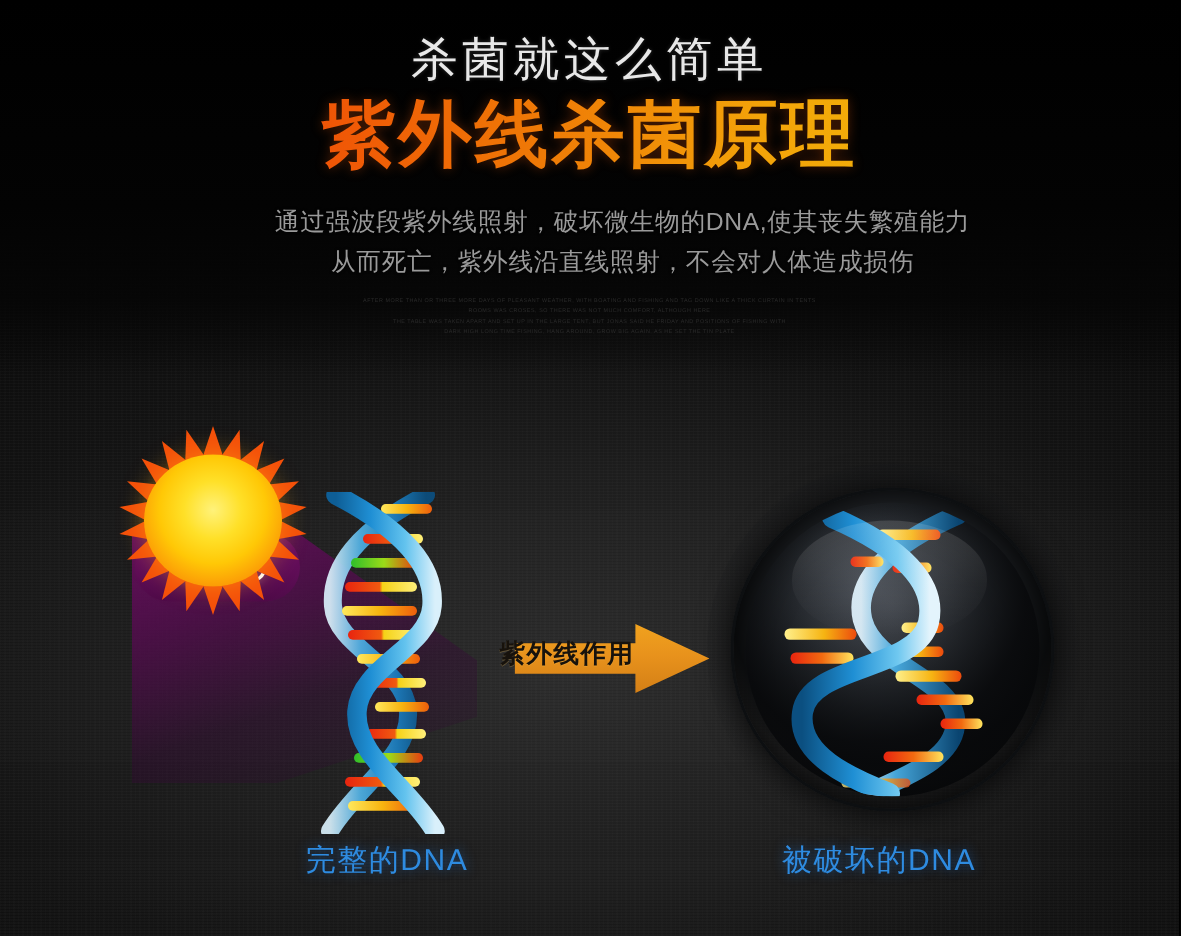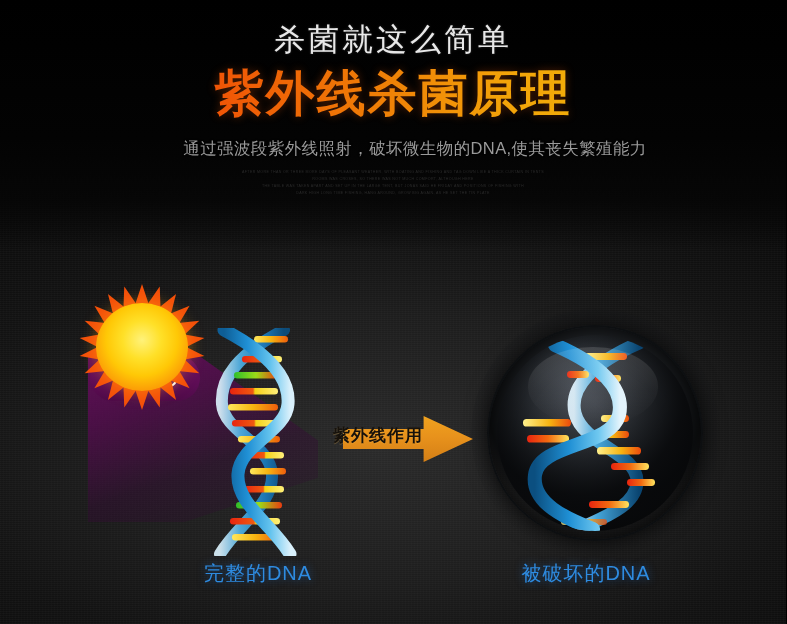--- a/index.html
+++ b/index.html
@@ -39,20 +39,21 @@
     font-size:31px; letter-spacing:3px; color:#e8e8e8;
     font-weight:400; line-height:1.15; text-shadow:0 0 3px rgba(255,255,255,.18);
   }
   .maintitle{
     margin-top:8px;
     font-size:49px; font-weight:bold; letter-spacing:2px; line-height:1.12;
     background:linear-gradient(90deg,#F43A0A 0%,#F04A06 22%,#EF7A06 46%,#F3A409 65%,#F2B508 82%,#F0BC09 100%);
     -webkit-background-clip:text; background-clip:text;
     color:transparent; -webkit-text-fill-color:transparent;
     filter:drop-shadow(0 0 4px rgba(240,90,10,.35));
+    font-family:Liberation Mono, monospace;
   }
   .desc{
     margin-top:14px; color:#9a9a9a; font-size:16.5px; line-height:1.68;
     letter-spacing:.4px; text-shadow:0 0 2px rgba(0,0,0,.9);margin-left:44px;
   }
   .microtext{
     margin-top:7px; color:#2b2b2b; font-size:3.6px; line-height:1.95;
     letter-spacing:.35px; width:560px; margin-left:auto; margin-right:auto;
     text-align:center; user-select:none;
   }
@@ -150,20 +151,21 @@
 
 <div id="poster">
   <div id="noise"></div>
   <div id="topfade"></div>
 
   <div class="header">
     <div class="subhead">杀菌就这么简单</div>
     <div class="maintitle">紫外线杀菌原理</div>
     <div class="desc">
       <div>通过强波段紫外线照射，破坏微生物的DNA,使其丧失繁殖能力</div>
+      <div>从而死亡，紫外线沿直线照射，不会对人体造成损伤</div>
     </div>
     <div class="microtext">
       <div>AFTER MORE THAN OR THREE MORE DAYS OF PLEASANT WEATHER, WITH BOATING AND FISHING AND TAG DOWN LIKE A THICK CURTAIN IN TENTS</div>
       <div>ROOMS WAS CROSES, SO THERE WAS NOT MUCH COMFORT, ALTHOUGH HERE</div>
       <div>THE TABLE WAS TAKEN APART AND SET UP IN THE LARGE TENT, BUT JONAS SAID HE FRIDAY AND POSITIONS OF FISHING WITH</div>
       <div>DARK HIGH LONG TIME FISHING, HANG AROUND, GROW BIG AGAIN, AS HE SET THE TIN PLATE</div>
     </div>
   </div>
 
   <div class="beam"></div>

